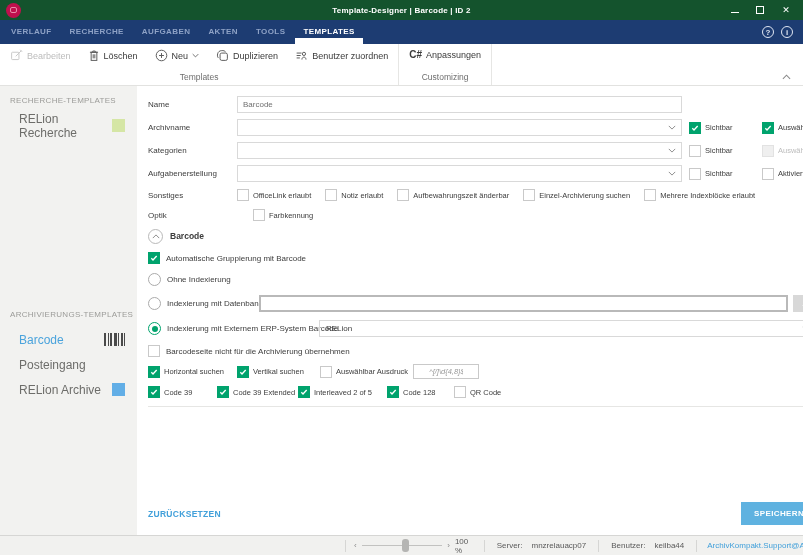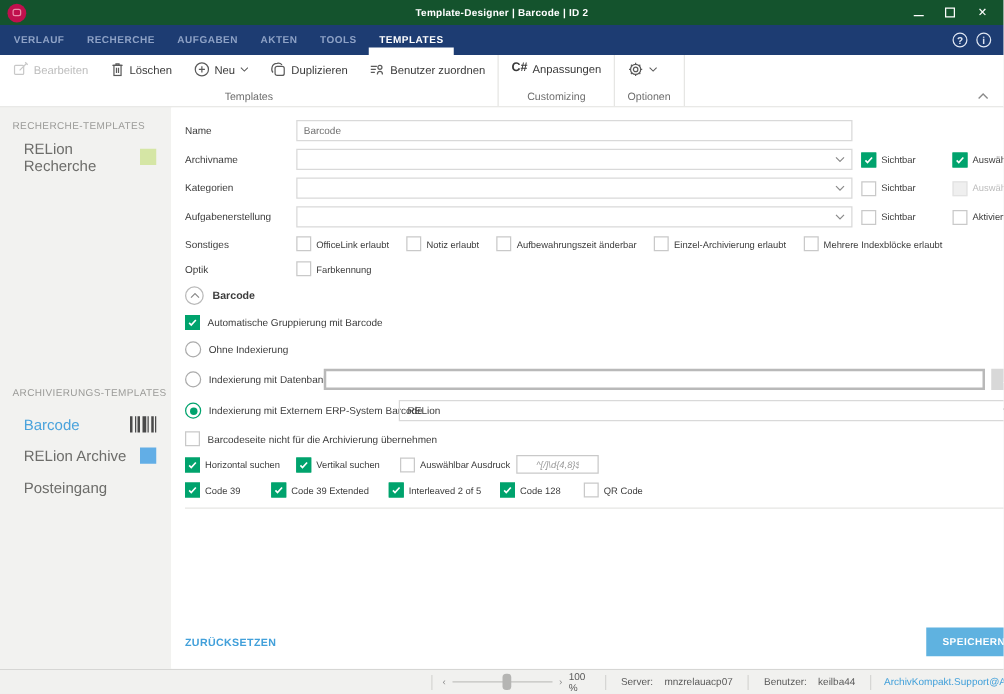--- a/index.html
+++ b/index.html
@@ -171,35 +171,20 @@
     </div>
     <div class="rgroup">
       <div class="rbuttons">
         <span class="rbtn">
           <span class="csharp">C#</span>
           <span>Anpassungen</span>
         </span>
       </div>
       <div class="glabel">Customizing</div>
     </div>
-    <div class="rgroup">
-      <div class="rbuttons">
-        <span class="rbtn">
-          <svg width="13" height="13" viewBox="0 0 16 16">
-              <circle cx="8" cy="8" r="2.2"></circle>
-              <circle cx="8" cy="8" r="5"></circle>
-              <path d="M8 1.5 V3 M8 13 V14.5 M1.5 8 H3 M13 8 H14.5 M3.4 3.4 L4.5 4.5 M11.5 11.5 L12.6 12.6 M12.6 3.4 L11.5 4.5 M4.5 11.5 L3.4 12.6"></path>
-            </svg>
-          <svg class="chev-sm" width="7" height="5" viewBox="0 0 10 6">
-              <polyline points="1,1 5,5 9,1"></polyline>
-            </svg>
-        </span>
-      </div>
-      <div class="glabel">Optionen</div>
-    </div>
     <svg class="ribbon-collapse chev" width="9" height="6" viewBox="0 0 10 6">
         <polyline points="1,5 5,1 9,5"></polyline>
       </svg>
   </div>
 
   <div class="body">
 
     <div class="sidebar">
       <div class="sb-header">RECHERCHE-TEMPLATES</div>
       <div class="sb-item">
@@ -214,25 +199,25 @@
           <i style="width:2px"></i>
             <i style="width:1px"></i>
             <i style="width:2px"></i>
             <i style="width:3px"></i>
             <i style="width:1px"></i>
             <i style="width:2px"></i>
             <i style="width:1px"></i>
         </span>
       </div>
       <div class="sb-item">
+        <span>Posteingang</span>
+      </div>
+      <div class="sb-item">
         <span>RELion Archive</span>
         <span class="swatch" style="background:#62aee6"></span>
-      </div>
-      <div class="sb-item">
-        <span>Posteingang</span>
       </div>
     </div>
 
     <div class="main">
 
       <div class="frow">
         <span class="flabel">Name</span>
         <input class="tfield" value="Barcode" style="">
       </div>
 
@@ -304,31 +289,31 @@
         <span class="cbg" style="margin-left:14px">
           <span class="cb"></span>
           <span class="cblab">Notiz erlaubt</span>
         </span>
         <span class="cbg" style="margin-left:14px">
           <span class="cb"></span>
           <span class="cblab">Aufbewahrungszeit änderbar</span>
         </span>
         <span class="cbg" style="margin-left:14px">
           <span class="cb"></span>
-          <span class="cblab">Einzel-Archivierung erlaubt</span>
+          <span class="cblab">Einzel-Archivierung suchen</span>
         </span>
         <span class="cbg" style="margin-left:14px">
           <span class="cb"></span>
           <span class="cblab">Mehrere Indexblöcke erlaubt</span>
         </span>
       </div>
 
       <div class="frow" style="height:14px;">
         <span class="flabel">Optik</span>
-        <span class="cbg" style="margin-left:0">
+        <span class="cbg" style="margin-left:16px">
           <span class="cb"></span>
           <span class="cblab">Farbkennung</span>
         </span>
       </div>
 
       <div class="sec-head">
         <span class="sec-circle">
           <svg class="chev" width="8" height="5" viewBox="0 0 10 6">
               <polyline points="1,5 5,1 9,5"></polyline>
             </svg>
@@ -413,21 +398,21 @@
           <span class="cblab">Code 39</span>
         </span>
         <span class="cbg" style="margin-left:19px;width:76px">
           <span class="cb on">
               <svg viewBox="0 0 12 12">
                 <polyline points="2,6.5 4.5,9 10,3"></polyline>
               </svg>
             </span>
           <span class="cblab">Code 39 Extended</span>
         </span>
-        <span class="cbg" style="margin-left:18px;width:84px">
+        <span class="cbg" style="margin-left:5px;width:84px">
           <span class="cb on">
               <svg viewBox="0 0 12 12">
                 <polyline points="2,6.5 4.5,9 10,3"></polyline>
               </svg>
             </span>
           <span class="cblab">Interleaved 2 of 5</span>
         </span>
         <span class="cbg" style="margin-left:5px;width:62px">
           <span class="cb on">
               <svg viewBox="0 0 12 12">

